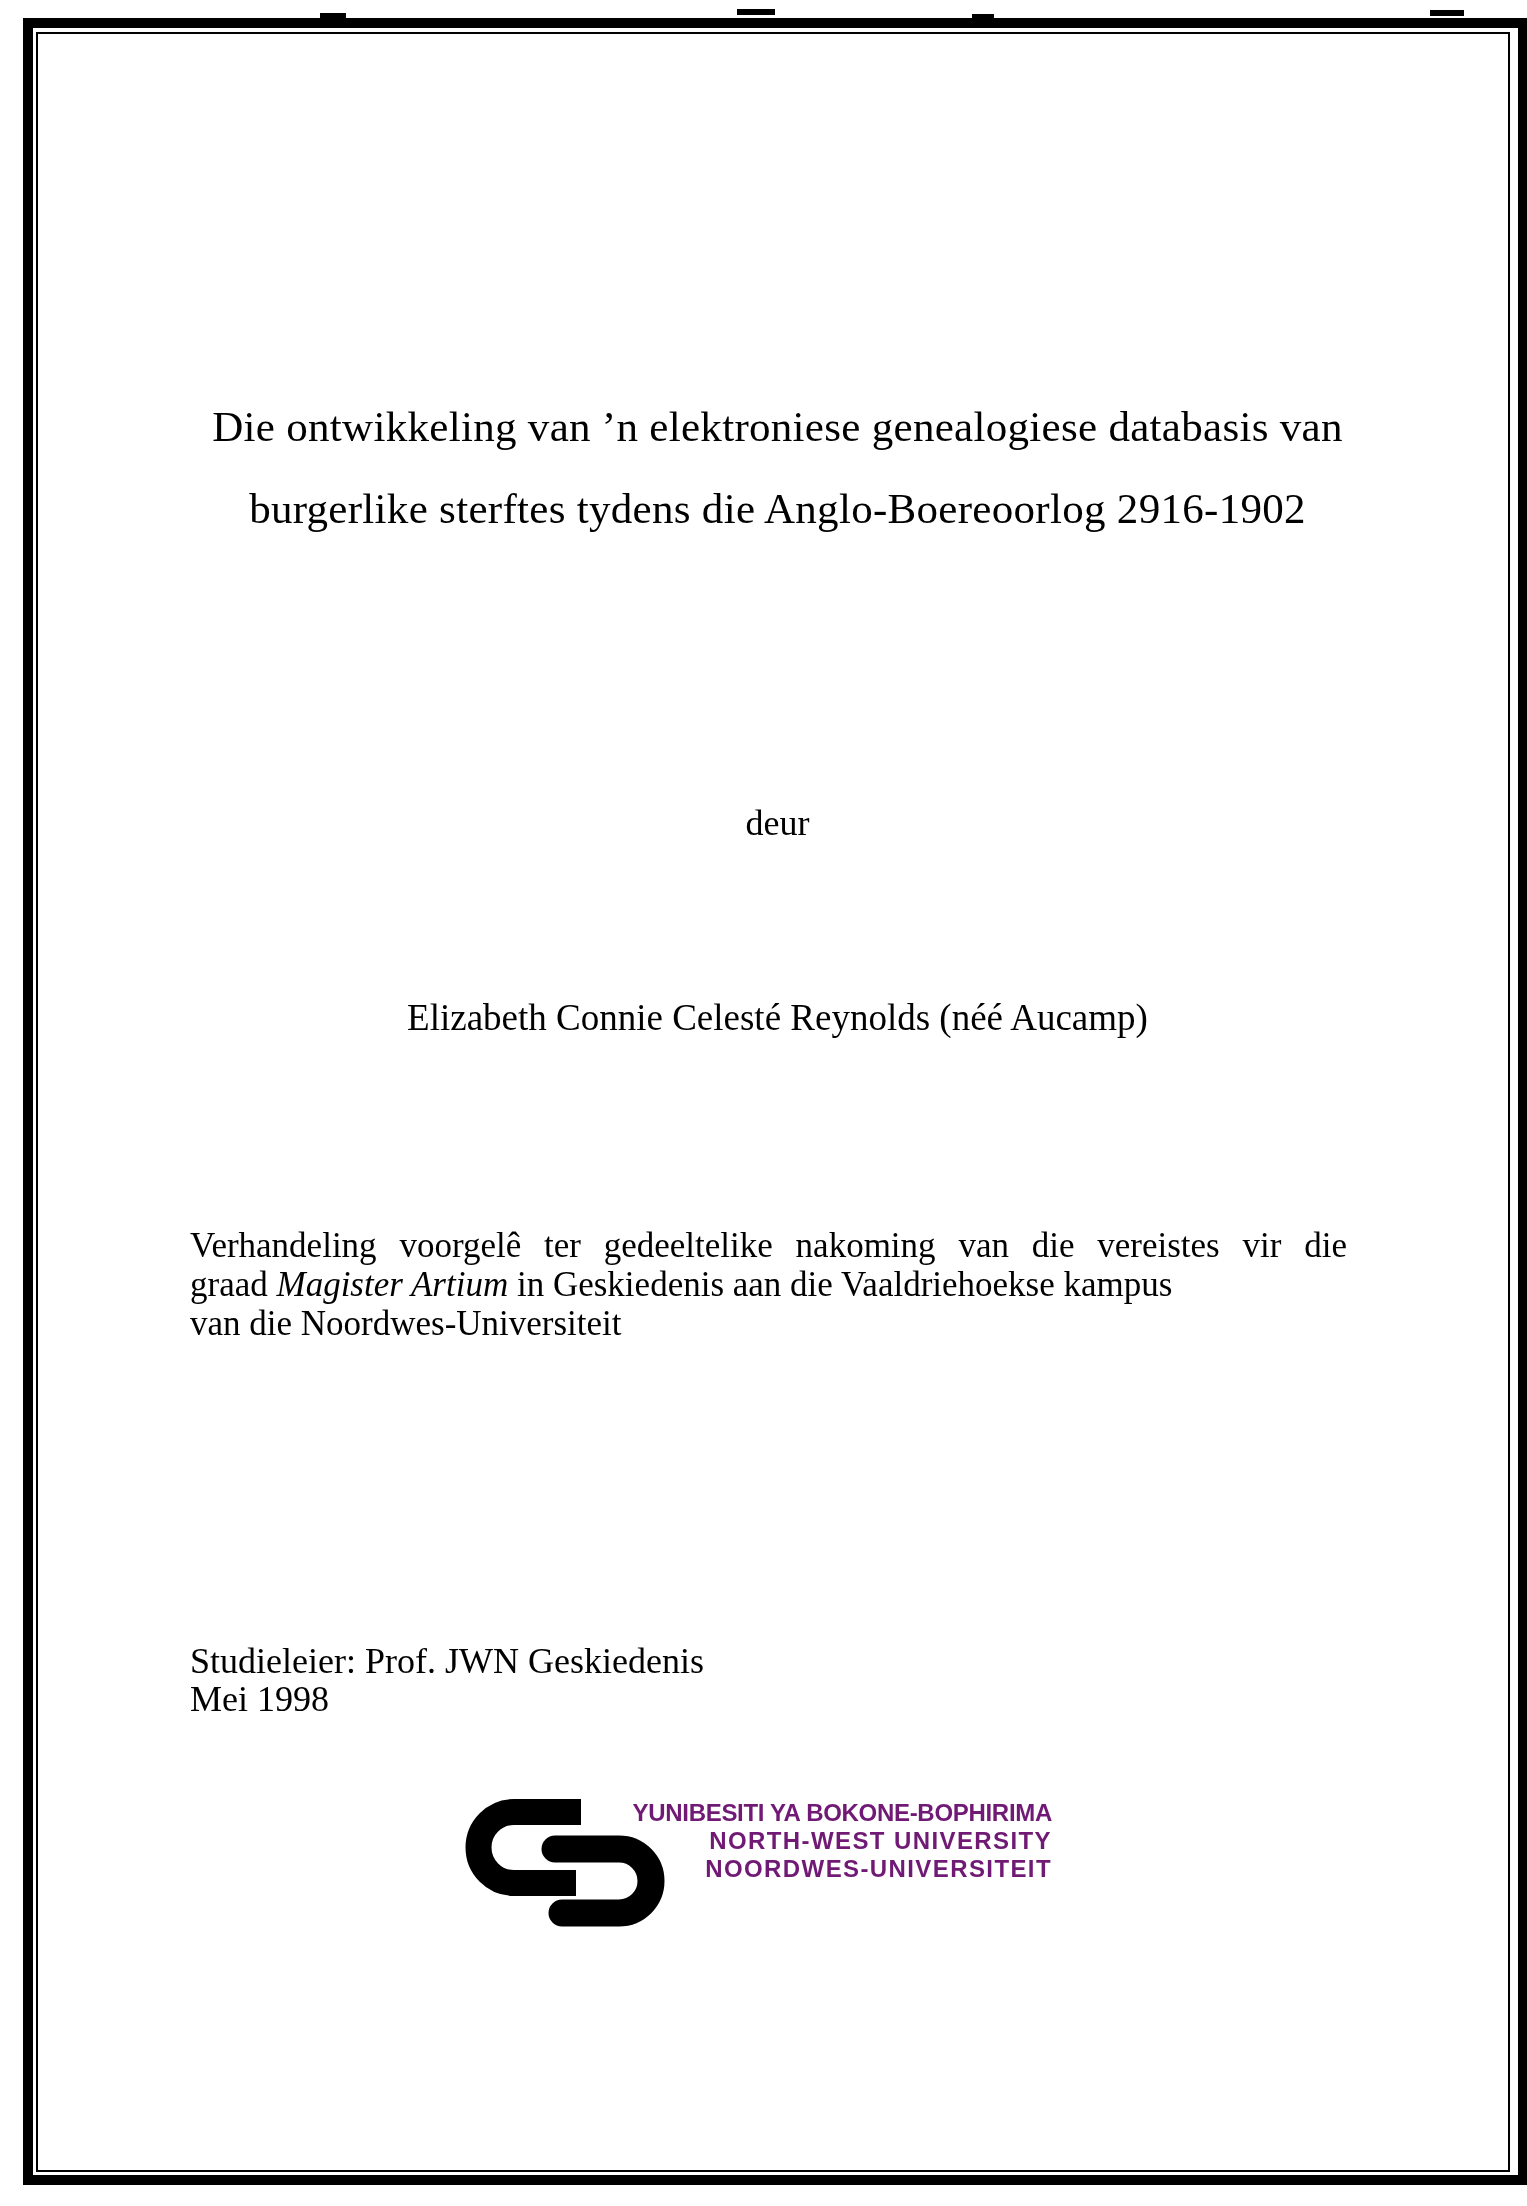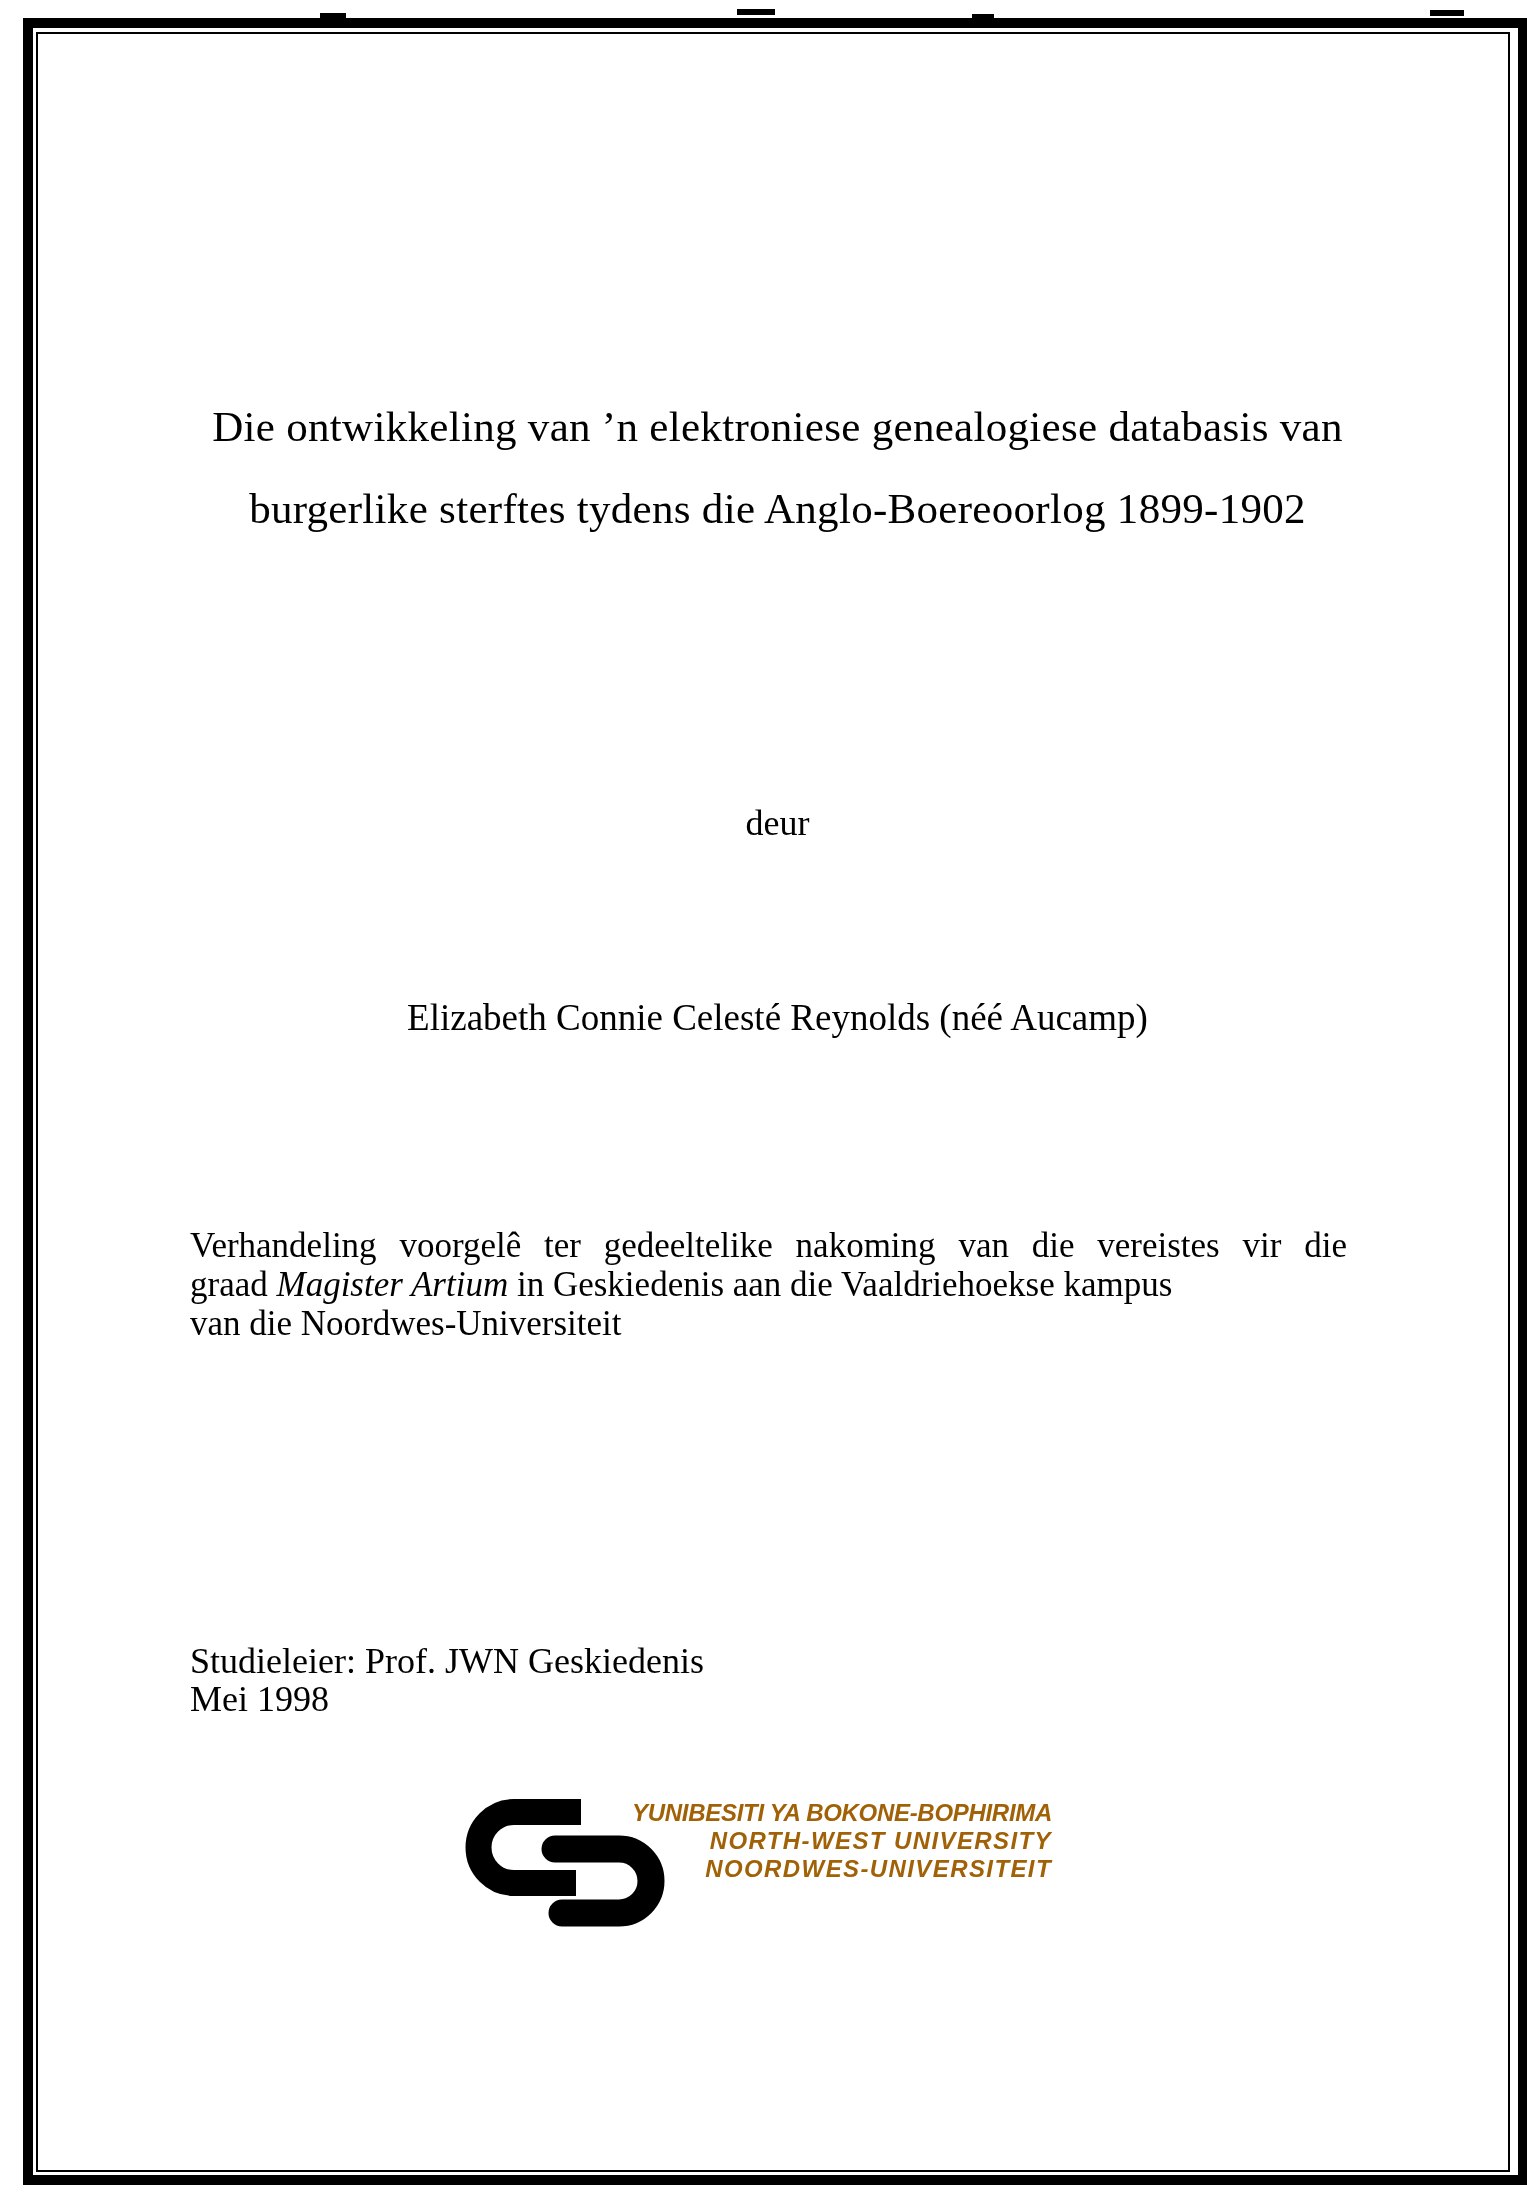--- a/index.html
+++ b/index.html
@@ -81,43 +81,42 @@
   }
   .logo-text {
     position: absolute;
     left: 120px; top: 3px;
     width: 468px;
     text-align: right;
     font-family: "Liberation Sans", "DejaVu Sans", sans-serif;
     font-weight: 700;
     font-size: 24px;
     line-height: 28px;
-    color: #a16207;
+    color: #701a75;
     white-space: nowrap;
-    font-style: italic;
   }
   .logo-text .l1 { letter-spacing: -0.3px; }
   .logo-text .l2, .logo-text .l3 { letter-spacing: 1.4px; }
 </style>
 </head>
 <body>
 
 <div class="page">
 
   <div class="frame-outer"></div>
   <div class="frame-inner"></div>
 
   <div class="speck" style="left:320px; top:13px; width:26px; height:5px;"></div>
   <div class="speck" style="left:737px; top:9px; width:38px; height:6px;"></div>
   <div class="speck" style="left:972px; top:14px; width:22px; height:4px;"></div>
   <div class="speck" style="left:1430px; top:10px; width:34px; height:6px;"></div>
 
   <div class="title-block">
     <div>Die ontwikkeling van ’n elektroniese genealogiese databasis van</div>
-    <div>burgerlike sterftes tydens die Anglo-Boereoorlog 1899-1902</div>
+    <div>burgerlike sterftes tydens die Anglo-Boereoorlog 2916-1902</div>
   </div>
 
   <div class="byline">deur</div>
 
   <div class="author">Elizabeth Connie Celesté Reynolds (néé Aucamp)</div>
 
   <div class="submission">
     <div class="justified">Verhandeling voorgelê ter gedeeltelike nakoming van die vereistes vir die</div>
     <div><span>graad </span><span class="italic">Magister Artium</span><span> in Geskiedenis aan die Vaaldriehoekse kampus</span></div>
     <div>van die Noordwes-Universiteit</div>

